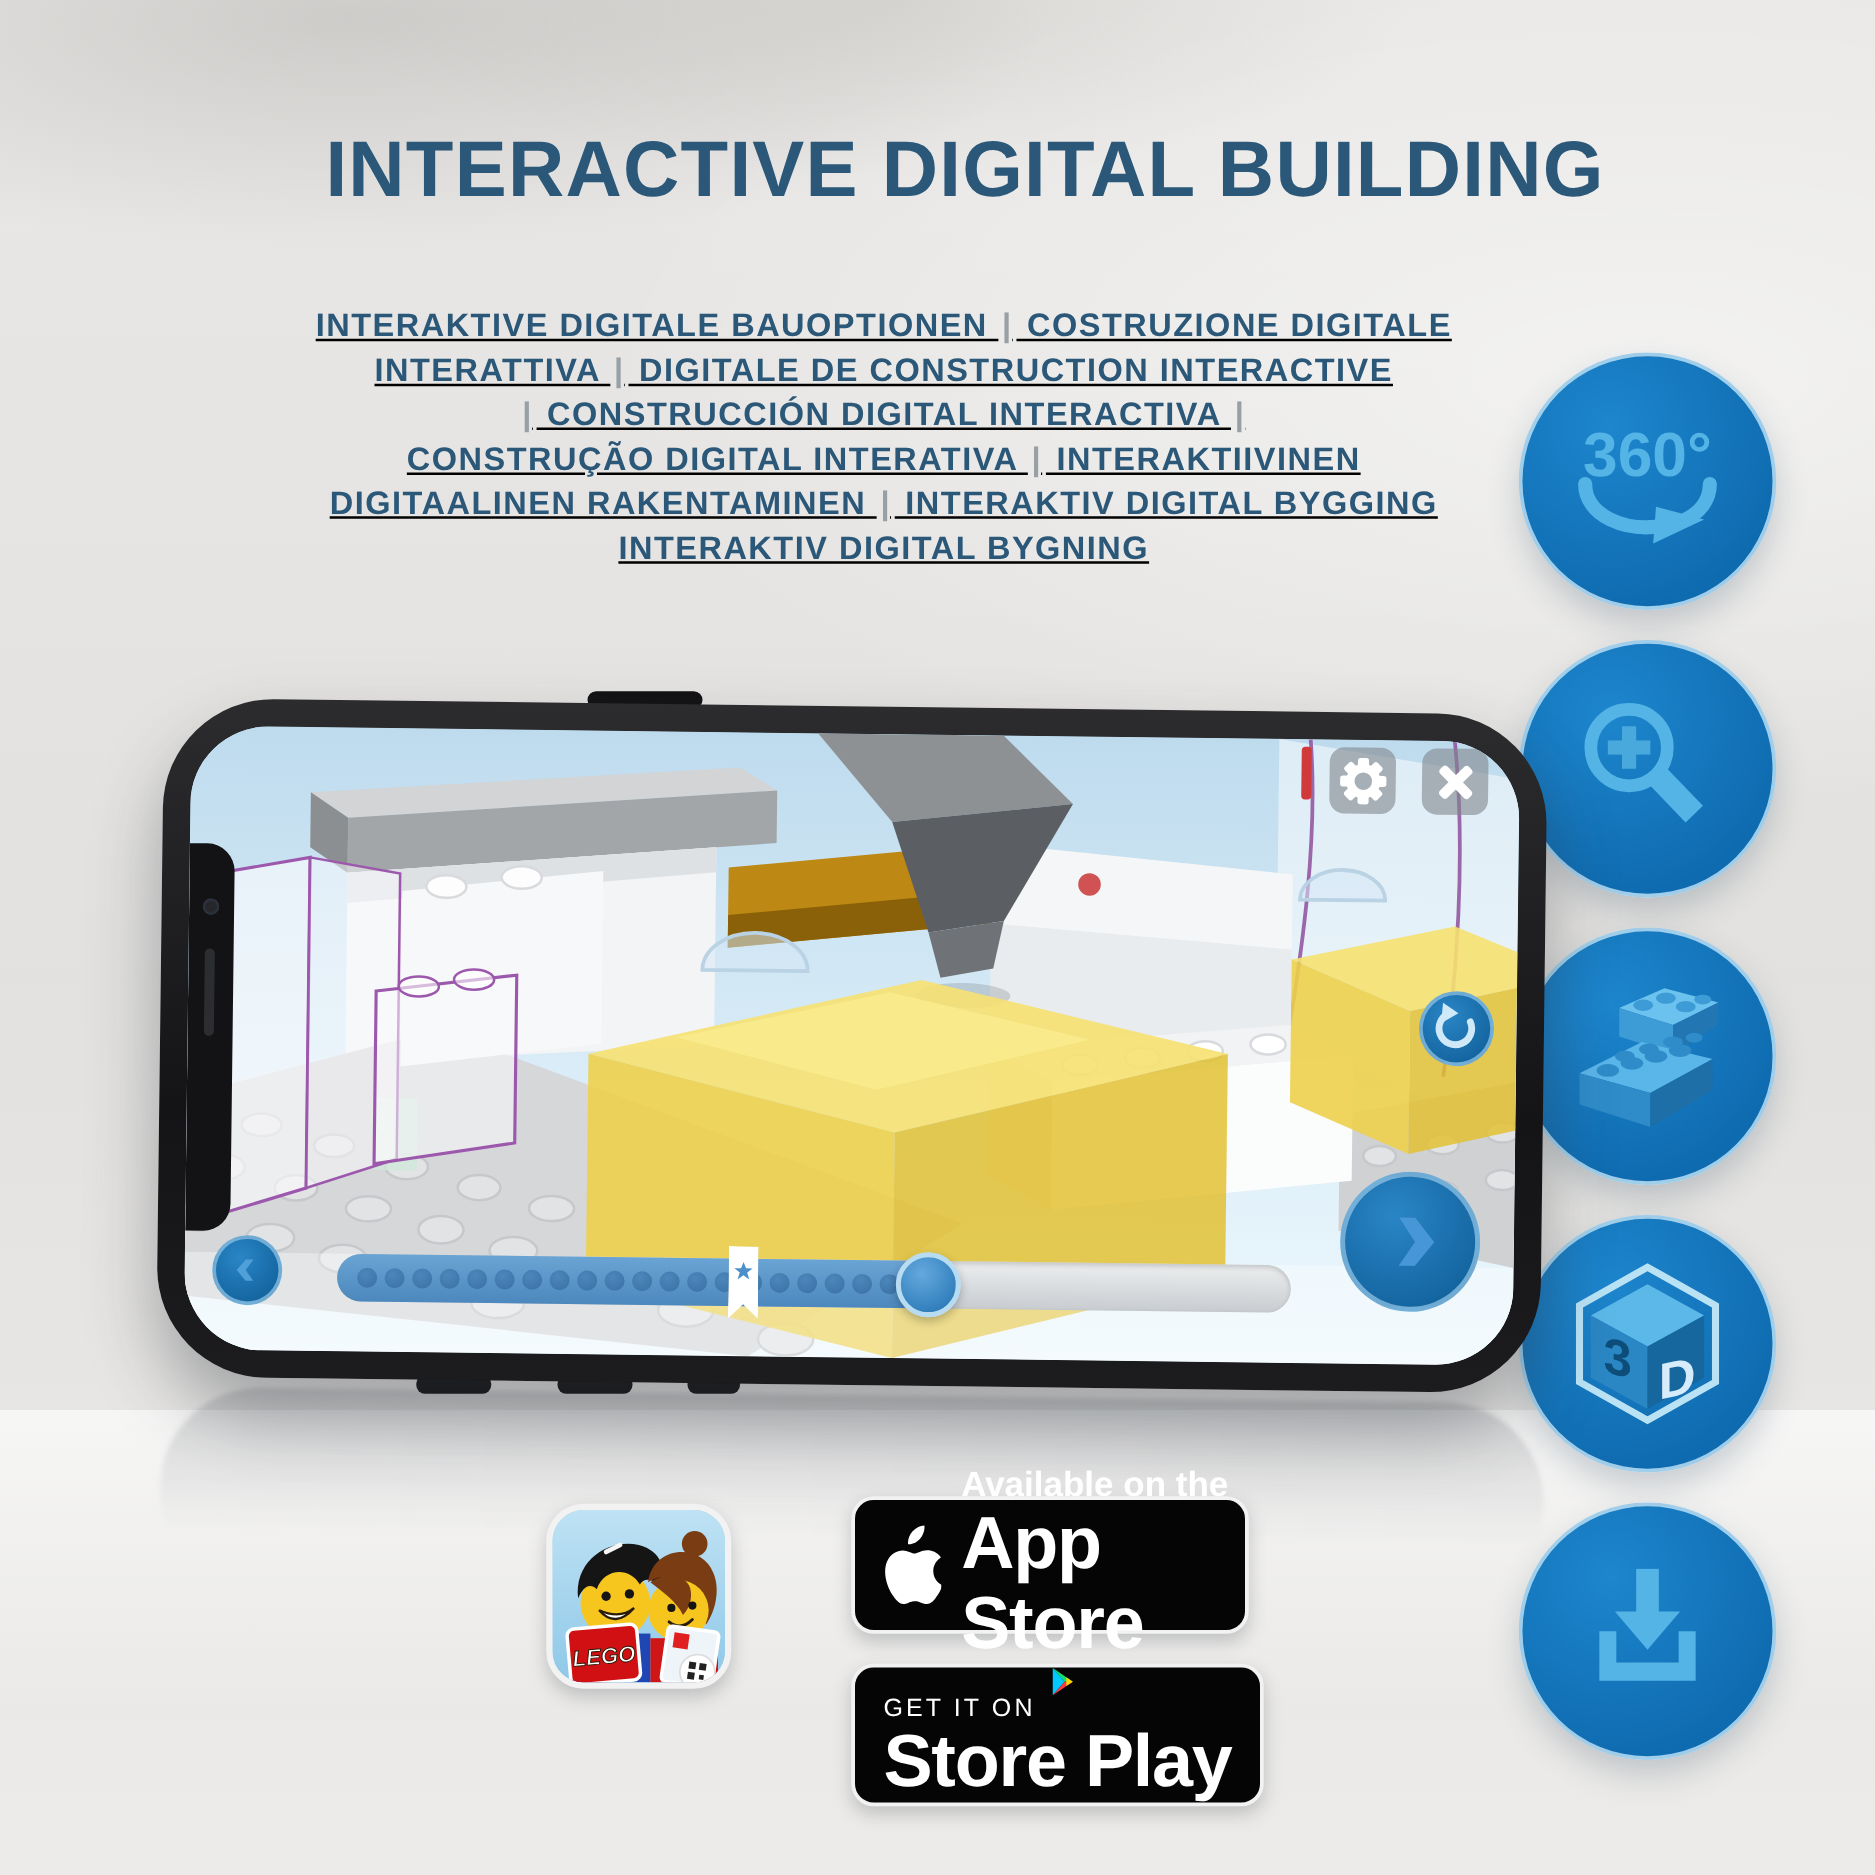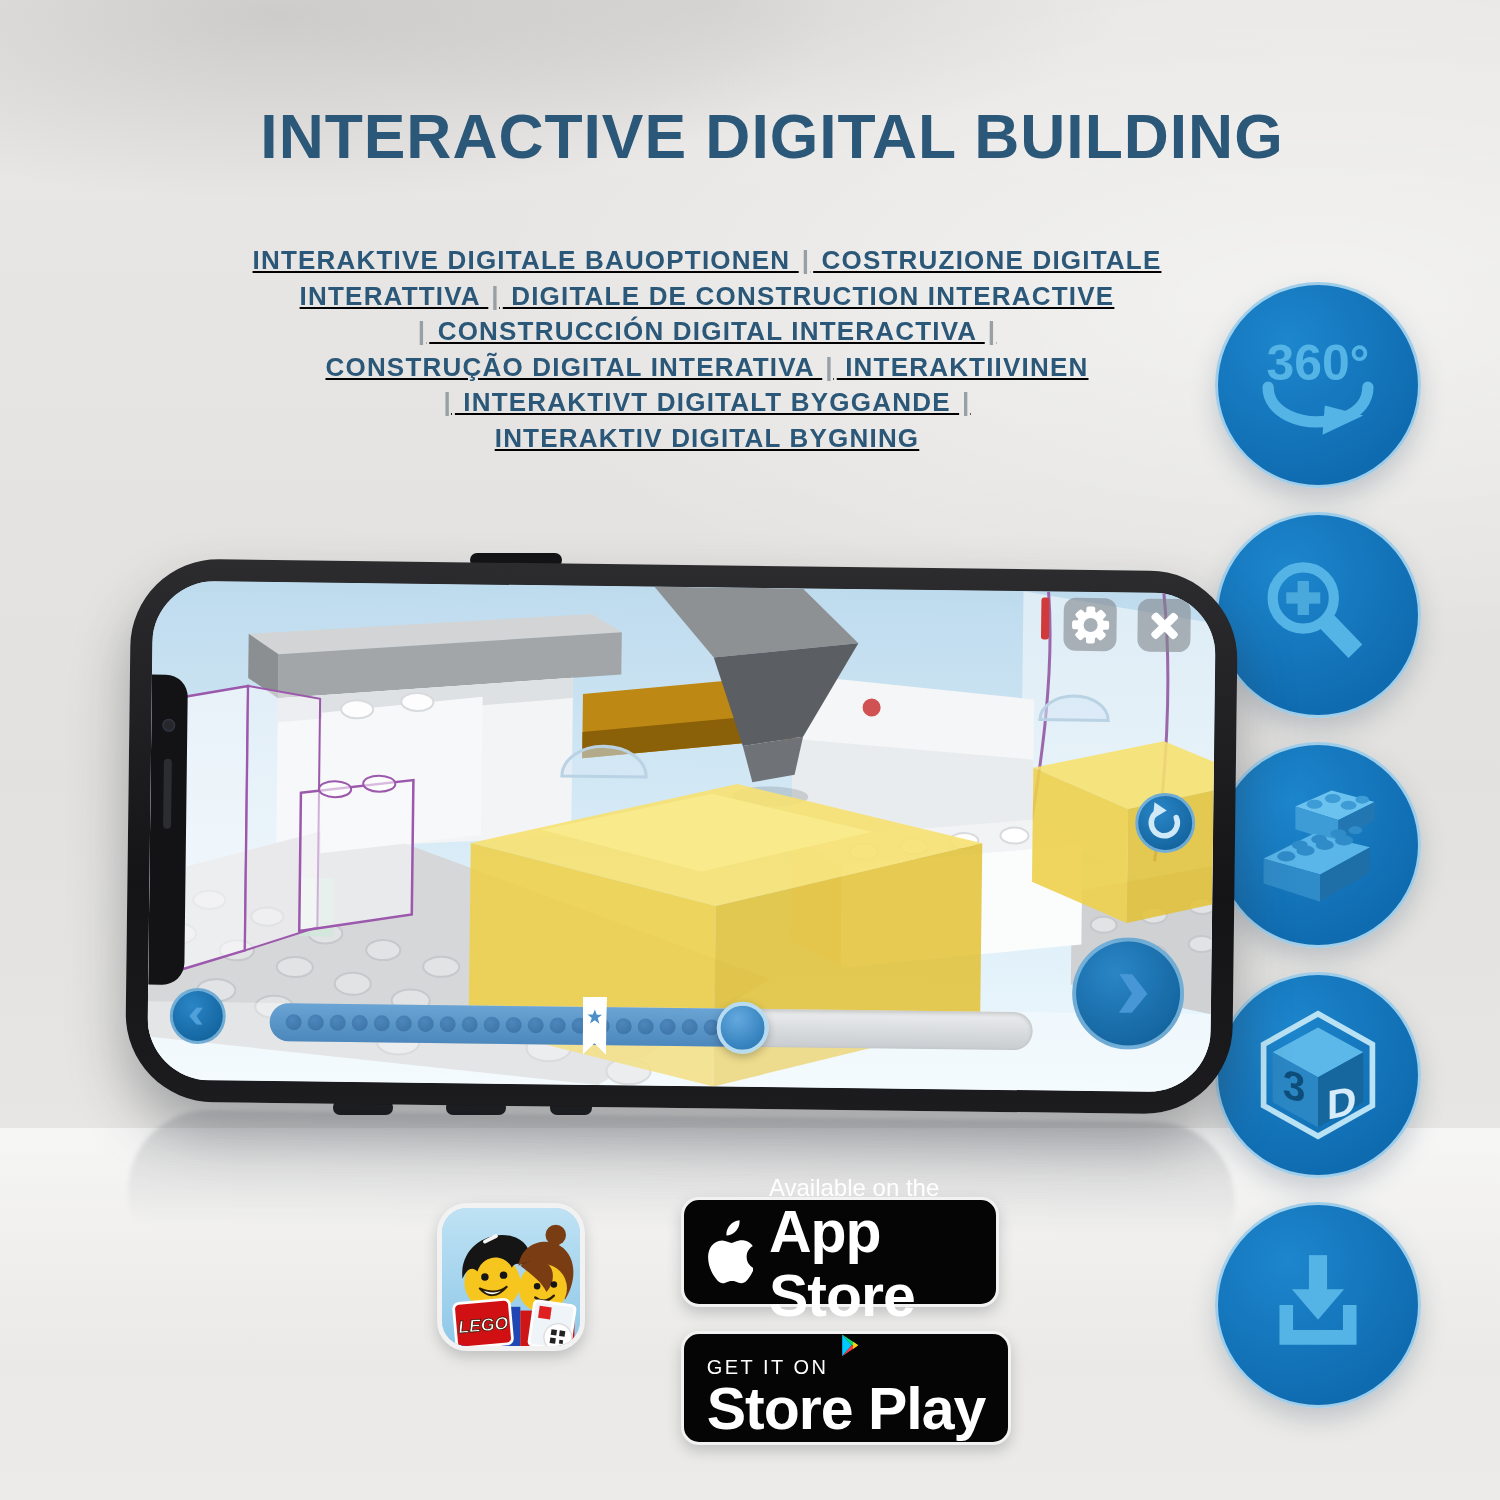--- a/index.html
+++ b/index.html
@@ -67,37 +67,37 @@
     filter:blur(2px);transform:rotate(0.7deg);}
   
   .lego-app{position:absolute;left:437px;top:1203px;width:148px;height:148px;border-radius:30px;z-index:6;
     border:5px solid #f2f2f2;box-sizing:border-box;overflow:hidden;background:#a9d7ee;
     box-shadow:0 6px 14px rgba(90,95,100,0.3);}
   .store-badge{position:absolute;z-index:6;background:#050505;border:3px solid #f2f2f2;border-radius:18px;
     box-sizing:border-box;display:flex;align-items:center;box-shadow:0 6px 14px rgba(90,95,100,0.3);}
   .store-badge .texts{display:flex;flex-direction:column;justify-content:center;color:#fff;line-height:1.08;}
   .appstore{left:681px;top:1197px;width:318px;height:110px;}
   .gplay{left:681px;top:1331px;width:330px;height:114px;flex-direction:column;}
-  .tagline{font-size:24px;font-weight:400;}
+  .tagline{font-size:28px;font-weight:700;}
   .tagline.caps{font-size:20px;font-weight:400;letter-spacing:2.5px;}
   .store-name{font-size:59px;font-weight:700;letter-spacing:-1px;}
 </style>
 </head>
 <body>
 
 <div class="canvas">
   <div class="floor"></div>
 
   <div class="page-title">INTERACTIVE DIGITAL BUILDING</div>
   <div class="subtitle">
     <div class="subline">INTERAKTIVE DIGITALE BAUOPTIONEN <span class="pipe">|</span> COSTRUZIONE DIGITALE</div>
     <div class="subline">INTERATTIVA <span class="pipe">|</span> DIGITALE DE CONSTRUCTION INTERACTIVE</div>
     <div class="subline"><span class="pipe">|</span> CONSTRUCCIÓN DIGITAL INTERACTIVA <span class="pipe">|</span></div>
     <div class="subline">CONSTRUÇÃO DIGITAL INTERATIVA <span class="pipe">|</span> INTERAKTIIVINEN</div>
-    <div class="subline"><span class="pipe">|</span> INTERAKTIVT DIGITALT BYGGANDE <span class="pipe">|</span></div>
+    <div class="subline">DIGITAALINEN RAKENTAMINEN <span class="pipe">|</span> INTERAKTIV DIGITAL BYGGING</div>
     <div class="subline">INTERAKTIV DIGITAL BYGNING</div>
   </div>
 
   <div class="feature" style="top:282px">
     <svg viewBox="0 0 120 120">
       <text x="60" y="56" text-anchor="middle" font-size="44" font-weight="bold" fill="#54b4e6">360°</text>
       <path d="M16,62 C16,84 44,97 74,91" stroke="#54b4e6" stroke-width="10" fill="none" stroke-linecap="round"></path>
       <polygon points="66,78 100,87 64,104" fill="#54b4e6"></polygon>
       <path d="M104,62 C104,74 96,83 85,88" stroke="#54b4e6" stroke-width="10" fill="none" stroke-linecap="round"></path>
     </svg>

